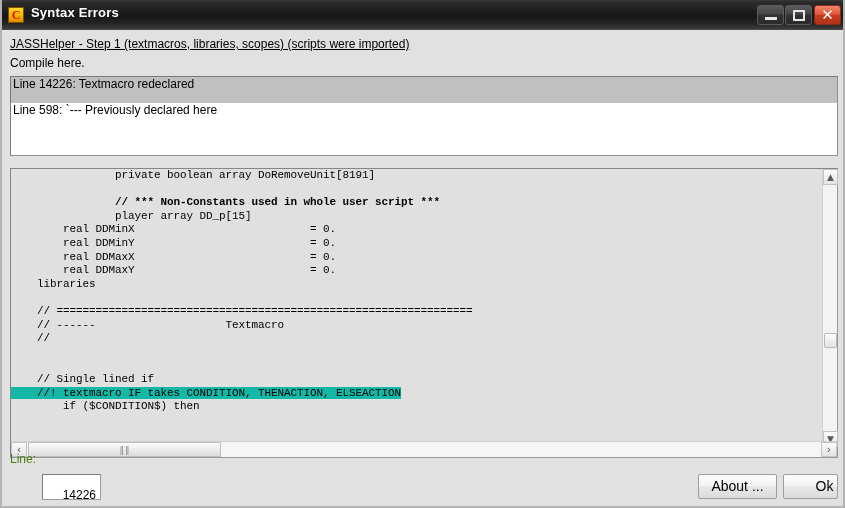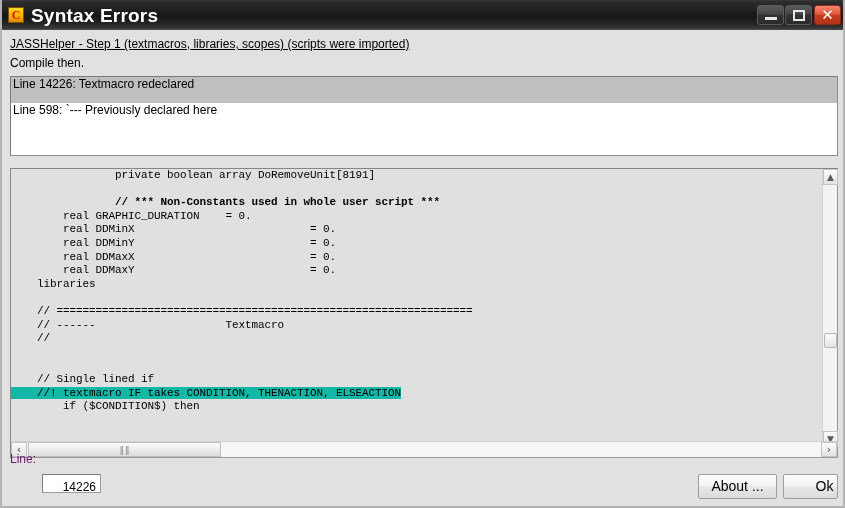--- a/index.html
+++ b/index.html
@@ -52,21 +52,21 @@
     font-weight: bold;
     font-size: 12px;
     line-height: 14px;
     text-align: center;
   }
   #title-text {
     position: absolute;
     left: 31px;
     top: 5px;
     color: #ffffff;
-    font-size: 19px;
+    font-size: 13px;
     font-weight: bold;
     letter-spacing: 0.2px;
     white-space: nowrap;
   }
   .winbtn {
     position: absolute;
     top: 5px;
     width: 27px;
     height: 20px;
     border: 1px solid #5a5a5a;
@@ -274,38 +274,38 @@
     letter-spacing: 1px;
     font-family: "DejaVu Sans", sans-serif;
   }
 
   
   #line-label {
     position: absolute;
     left: 8px;
     top: 452px;
     font-size: 12px;
-    color: #701a75;
+    color: #4d7c0f;
   }
   #line-input {
     position: absolute;
     left: 40px;
     top: 474px;
     width: 59px;
     height: 19px;
     background: #ffffff;
     border: 1px solid #9c9c9c;
     border-top-color: #7e7e7e;
     border-left-color: #7e7e7e;
     box-sizing: border-box;
     font-family: "Liberation Sans", sans-serif;
     font-size: 12px;
     color: #000000;
     text-align: right;
-    padding: 4px 4px;
+    padding: 12px 4px;
     line-height: 17px;
   }
 
   .dlgbtn {
     position: absolute;
     top: 474px;
     height: 25px;
     background: linear-gradient(to bottom, #fdfdfd 0%, #f2f2f2 48%, #e6e6e6 52%, #dcdcdc 100%);
     border: 1px solid #9d9d9d;
     border-radius: 2px;
@@ -333,33 +333,33 @@
     </div>
     <div class="winbtn" id="btn-max">
       <span class="glyph-max"></span>
     </div>
     <div class="winbtn" id="btn-close">
       <span class="glyph-close">✕</span>
     </div>
   </div>
 
   <div class="header-line" id="hdr-1">JASSHelper - Step 1 (textmacros, libraries, scopes) (scripts were imported)</div>
-  <div class="header-line" id="hdr-2">Compile then.</div>
+  <div class="header-line" id="hdr-2">Compile here.</div>
 
   <div id="errorlist">
       <div class="err-row selected">Line 14226: Textmacro redeclared</div>
       <div class="err-row">Line 598: `--- Previously declared here</div>
     </div>
 
   <div id="codeframe">
     <div id="codeview">
         <div class="code-line"><span>                private boolean array DoRemoveUnit[8191]</span></div>
         <div class="code-line"><span>&nbsp;</span></div>
         <div class="code-line bold"><span>                // *** Non-Constants used in whole user script ***</span></div>
-        <div class="code-line"><span>        real GRAPHIC_DURATION    = 0.</span></div>
+        <div class="code-line"><span>                player array DD_p[15]</span></div>
         <div class="code-line"><span>        real DDMinX                           = 0.</span></div>
         <div class="code-line"><span>        real DDMinY                           = 0.</span></div>
         <div class="code-line"><span>        real DDMaxX                           = 0.</span></div>
         <div class="code-line"><span>        real DDMaxY                           = 0.</span></div>
         <div class="code-line"><span>    libraries</span></div>
         <div class="code-line"><span>&nbsp;</span></div>
         <div class="code-line"><span>    // ================================================================</span></div>
         <div class="code-line"><span>    // ------                    Textmacro</span></div>
         <div class="code-line"><span>    //</span></div>
         <div class="code-line"><span>&nbsp;</span></div>

